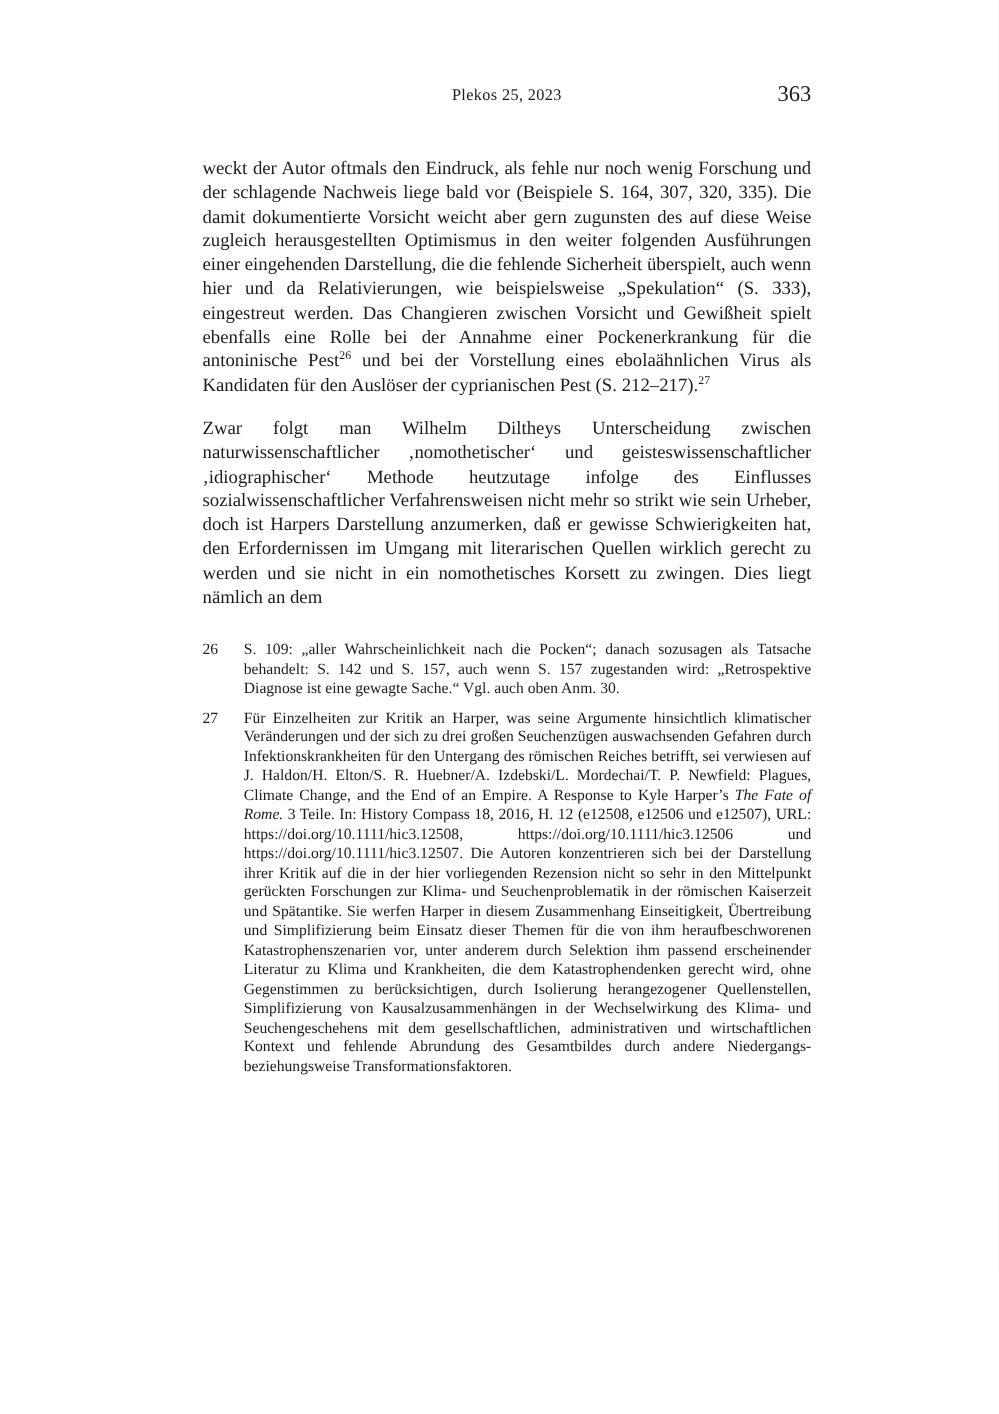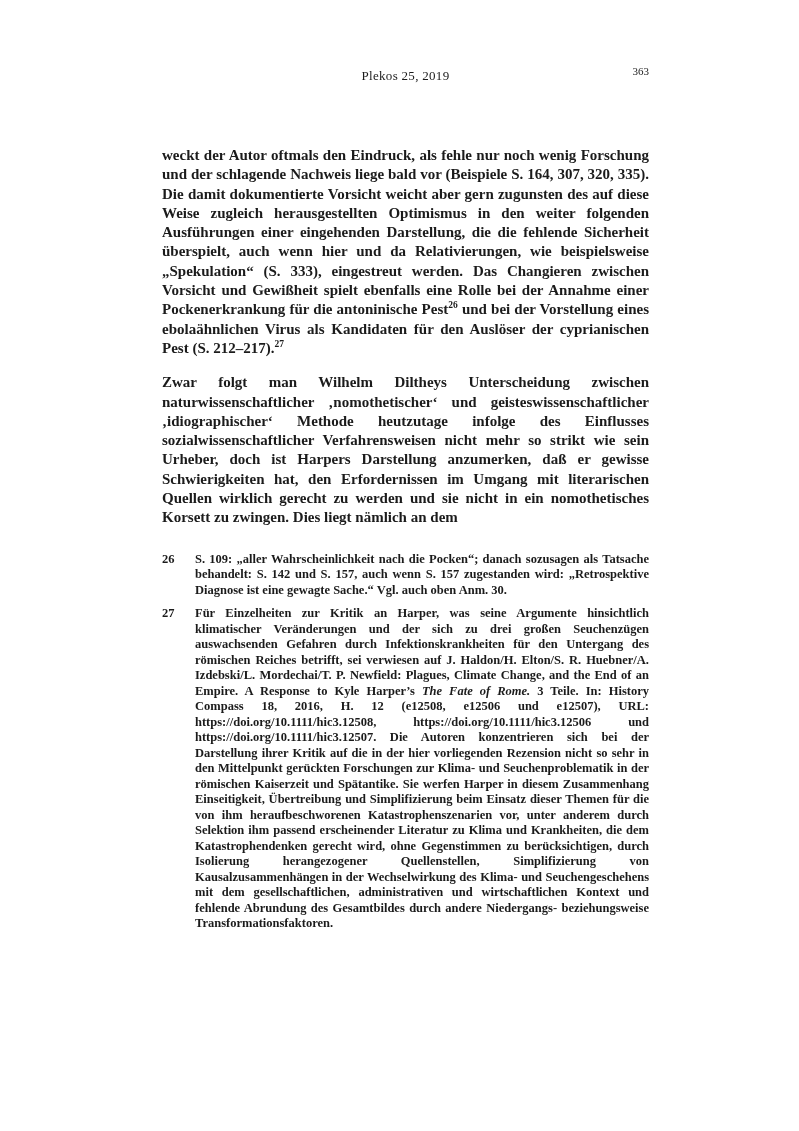--- a/index.html
+++ b/index.html
@@ -25,28 +25,27 @@
   }
   .journal-line {
     text-align: center;
     font-size: 13px;
     letter-spacing: 0.3px;
   }
   .page-number {
     position: absolute;
     top: -3px;
     right: 0;
-    font-size: 11px;
+    font-size: 18px;
   }
   .text-block {
     position: absolute;
-    top: 146px;
+    top: 126px;
     left: 162px;
     width: 487px;
-    font-weight: bold;
   }
   .body-paragraph {
     margin: 0 0 15px 0;
     font-size: 15px;
     line-height: 19.3px;
     text-align: justify;
     hyphens: auto;
     -webkit-hyphens: auto;
   }
   .fn-ref {
@@ -77,21 +76,21 @@
   .work-title {
     font-style: italic;
   }
 </style>
 </head>
 <body>
 
 <div class="page">
 
   <header class="running-header">
-    <div class="journal-line">Plekos 25, 2019</div>
+    <div class="journal-line">Plekos 25, 2023</div>
     <div class="page-number">363</div>
   </header>
 
   <main class="text-block">
 
     <p class="body-paragraph"><span>weckt der Autor oftmals den Eindruck, als fehle nur noch wenig Forschung und der schlagende Nachweis liege bald vor (Beispiele S. 164, 307, 320, 335). Die damit dokumentierte Vorsicht weicht aber gern zugunsten des auf diese Weise zugleich herausgestellten Optimismus in den weiter folgenden Ausführungen einer eingehenden Darstellung, die die fehlende Sicherheit überspielt, auch wenn hier und da Relativierungen, wie beispielsweise „Spekulation“ (S. 333), eingestreut werden. Das Changieren zwischen Vorsicht und Gewißheit spielt ebenfalls eine Rolle bei der Annahme einer Pockenerkrankung für die antoninische Pest</span><sup class="fn-ref">26</sup><span> und bei der Vorstellung eines ebolaähnlichen Virus als Kandidaten für den Auslöser der cyprianischen Pest (S. 212–217).</span><sup class="fn-ref">27</sup></p>
 
     <p class="body-paragraph">Zwar folgt man Wilhelm Diltheys Unterscheidung zwischen naturwissenschaftlicher ‚nomothetischer‘ und geisteswissenschaftlicher ‚idiographischer‘ Methode heutzutage infolge des Einflusses sozialwissenschaftlicher Verfahrensweisen nicht mehr so strikt wie sein Urheber, doch ist Harpers Darstellung anzumerken, daß er gewisse Schwierigkeiten hat, den Erfordernissen im Umgang mit literarischen Quellen wirklich gerecht zu werden und sie nicht in ein nomothetisches Korsett zu zwingen. Dies liegt nämlich an dem</p>
 
     <section class="footnotes">

